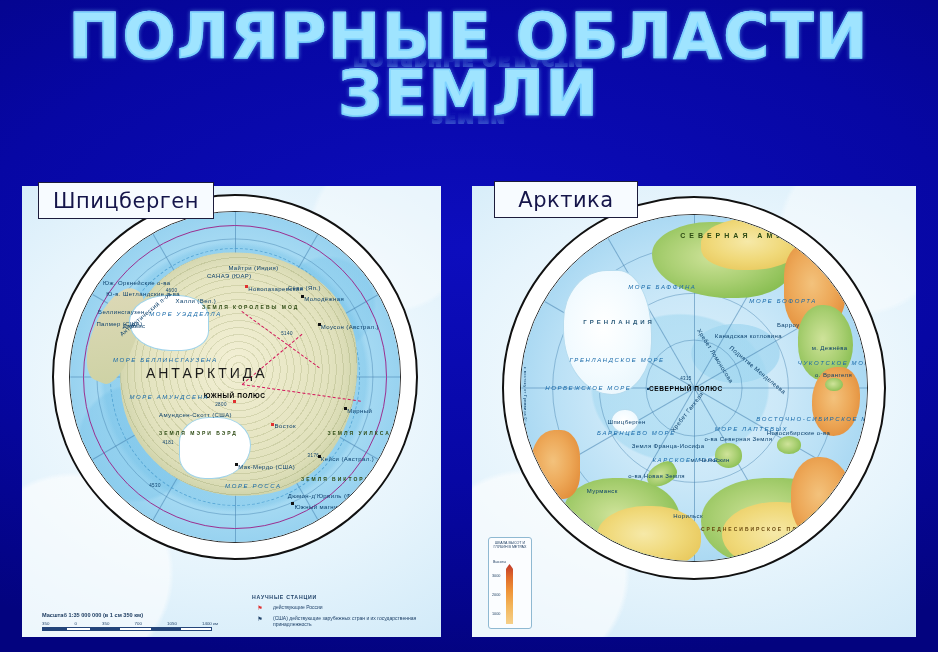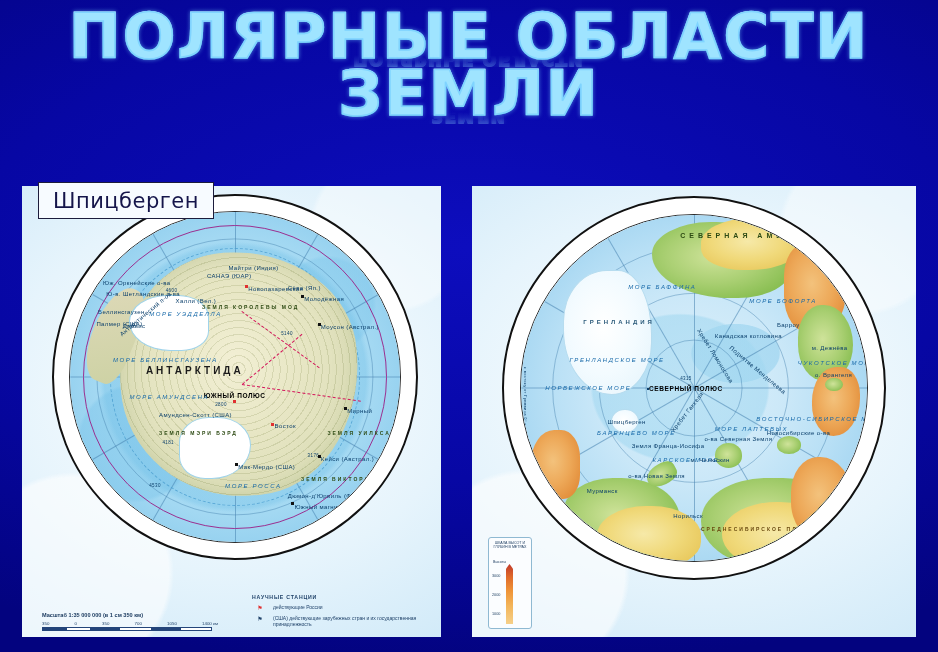--- a/index.html
+++ b/index.html
@@ -209,21 +209,21 @@
 
   .lbl {
     position: absolute;
     font-size: 6px;
     color: #0b3f6b;
     white-space: nowrap;
     font-family: "Liberation Sans", sans-serif;
     letter-spacing: .4px;
     pointer-events: none;
   }
-  .lbl.big   { font-size: 10px; font-weight: 700; letter-spacing: 3px; color: #1b1b1b; }
+  .lbl.big   { font-size: 14px; font-weight: 400; letter-spacing: 3px; color: #1b1b1b; }
   .lbl.sea   { color: #1668a8; font-style: italic; letter-spacing: 1.6px; }
   .lbl.pole  { font-size: 6.5px; font-weight: 700; color: #000; letter-spacing: .6px; }
   .lbl.land  { color: #2d4a13; letter-spacing: 2px; font-weight: 700; }
 
   .station { position: absolute; width: 3px; height: 3px; background: #111; }
   .station.ru { background: #e03030; }
 
   .route {
     position: absolute;
     border-top: 1px dashed #d4145a;
@@ -873,14 +873,15 @@
       <div class="elev-title">ШКАЛА ВЫСОТ И ГЛУБИН В МЕТРАХ</div>
       <div style="position:absolute;left:4px;top:22px;font-size:3.6px;color:#1d3c60;">Высоты</div>
       <div class="elev-col"></div>
       <div class="elev-num" style="top:36px;">3000</div>
       <div class="elev-num" style="top:55px;">2000</div>
       <div class="elev-num" style="top:74px;">1000</div>
     </div>
   </div>
 
   <div class="callout" id="callout-antarctic">Шпицберген</div>
+  <div class="callout" id="callout-arctic">Арктика</div>
 
 </div>
 
 </body></html>

